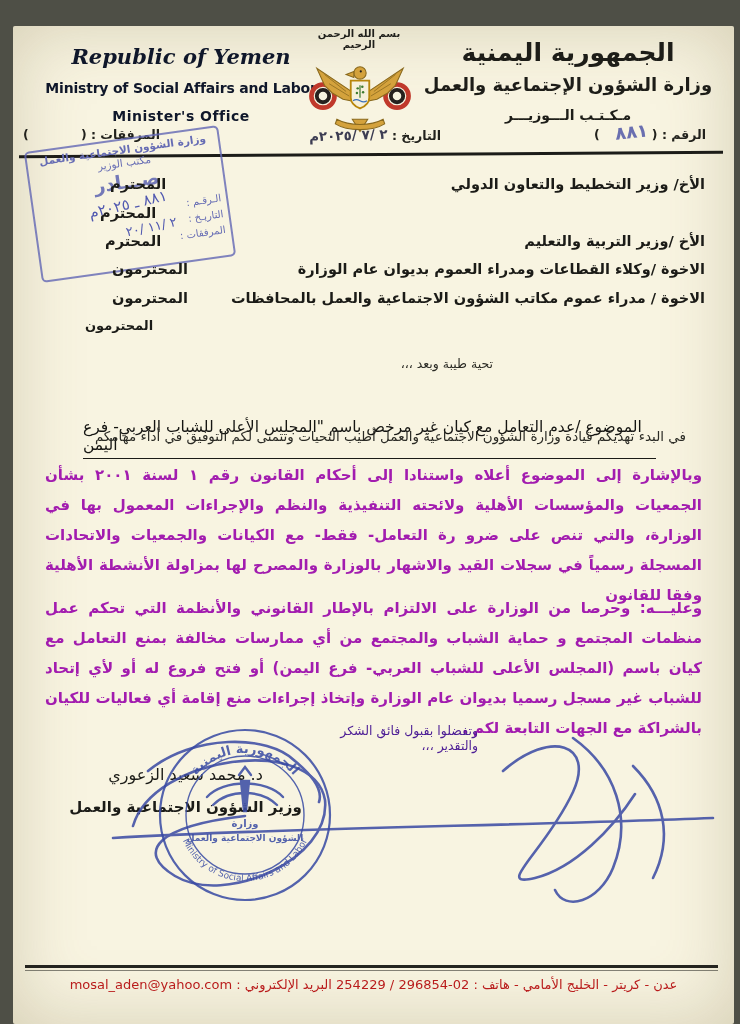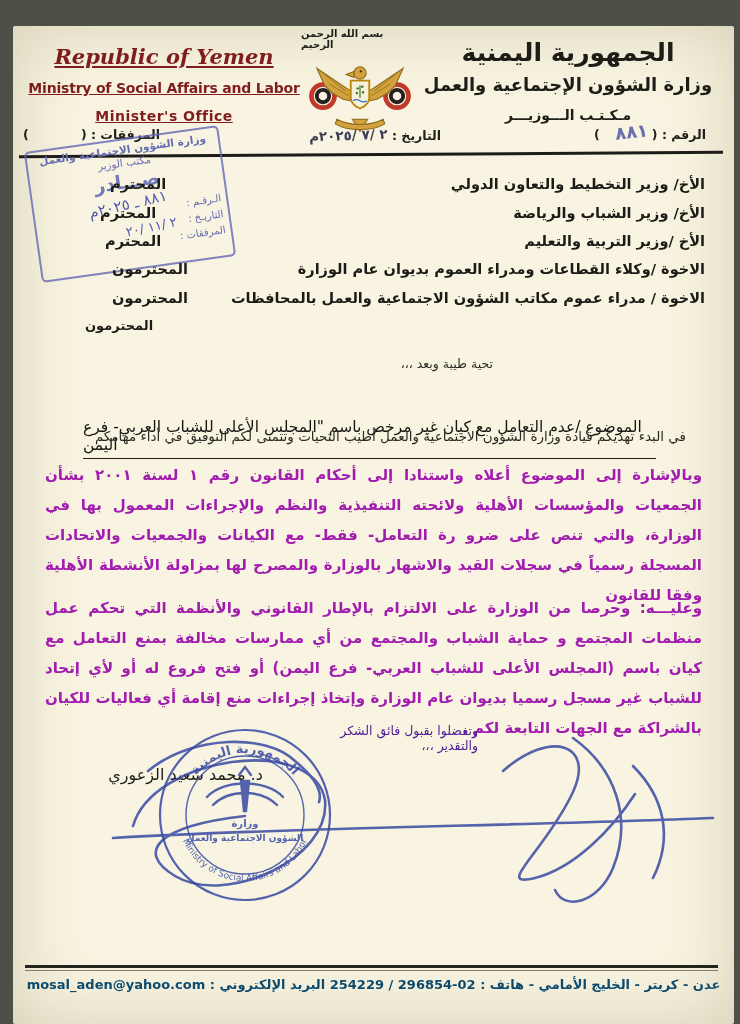--- a/index.html
+++ b/index.html
@@ -1,25 +1,25 @@
 <!DOCTYPE html>
 <html lang="ar"><head>
 <meta charset="utf-8">
 <style>
   html,body{margin:0;padding:0;width:740px;height:1024px;overflow:hidden;
     background:#4e4f46;font-family:"DejaVu Sans","Liberation Sans",sans-serif;}
   .page{position:absolute;left:13px;top:26px;width:721px;height:998px;
     background:#f8f4e1;box-shadow:inset 0 0 70px rgba(125,112,70,.28);
     border-radius:2px;overflow:hidden;color:#24241f;}
   
-  .en-block{position:absolute;left:8px;top:18px;width:286px;text-align:center;color:#7f1d1d;text-decoration:underline;}
+  .en-block{position:absolute;left:25px;top:18px;width:286px;text-align:center;color:#0f172a;}
   .en1{font-family:"DejaVu Serif","Liberation Serif",serif;font-style:italic;font-weight:bold;font-size:21px;}
   .en2{font-weight:bold;font-size:14px;margin-top:11px;letter-spacing:-.2px;}
   .en3{font-weight:bold;font-size:14px;margin-top:12px;letter-spacing:.5px;}
-  .bismillah{position:absolute;left:288px;top:2px;width:116px;text-align:left;
+  .bismillah{position:absolute;left:288px;top:2px;width:116px;text-align:center;
     font-size:10px;font-weight:bold;color:#1f1f1b;direction:rtl;}
   .emblem{position:absolute;left:293px;top:26px;}
   .ar-block{position:absolute;right:16px;top:12px;width:300px;text-align:center;direction:rtl;color:#1d1d18;}
   .ar1{font-size:25px;font-weight:bold;}
   .ar2{font-size:18px;font-weight:bold;margin-top:7px;}
   .ar3{font-size:14px;font-weight:bold;margin-top:12px;letter-spacing:1px;}
   .field{position:absolute;top:101px;direction:rtl;font-size:12.5px;font-weight:bold;color:#22221d;}
   .f-num{right:28px;} .f-date{left:292px;} .f-att{left:10px;}
   .hw{font-style:normal;color:#5b5fa8;}
   .hw-num{position:absolute;top:-6px;right:58px;font-size:18px;transform:rotate(-6deg);color:#6a6fb0;}
@@ -55,21 +55,21 @@
   .sig-name{position:absolute;left:45px;top:739px;width:255px;text-align:center;direction:rtl;
     font-size:16px;font-weight:normal;color:#1b1b17;z-index:4;}
   .sig-title{position:absolute;left:30px;top:772px;width:285px;text-align:center;direction:rtl;
     font-size:15px;font-weight:bold;color:#1b1b17;z-index:4;}
   .round-stamp{position:absolute;left:142px;top:699px;z-index:5;opacity:.88;}
   .sig-ink{position:absolute;left:60px;top:650px;z-index:6;}
   
   .foot-rule{position:absolute;left:12px;right:16px;top:939px;height:3px;background:#24241f;}
   .foot-rule2{position:absolute;left:12px;right:16px;top:944px;height:1px;background:rgba(36,36,31,.55);}
   .footer-text{position:absolute;left:0;right:0;top:951px;text-align:center;direction:rtl;
-    font-size:13px;font-weight:bold;color:#0c4a6e;}
+    font-size:13px;font-weight:normal;color:#b91c1c;}
 </style>
 </head>
 <body>
 
 <div class="page">
 
   <div class="en-block">
     <div class="en1">Republic of Yemen</div>
     <div class="en2">Ministry of Social Affairs and Labor</div>
     <div class="en3">Minister's Office</div>
@@ -141,21 +141,20 @@
     </div>
     <div class="st-hw1">٨٨١ ـ ٢٠٢٥م</div>
     <div class="st-hw2">٢ /١١ /٢٠</div>
   </div>
 
   <div class="addr" style="top:150px">
     <span class="to">الأخ/ وزير التخطيط والتعاون الدولي</span>
     <span class="hon" style="left:67px">المحترم</span>
   </div>
   <div class="addr" style="top:179px">
-    <span class="to">الأخ/ وزير الشباب والرياضة</span>
     <span class="hon" style="left:57px">المحترم</span>
   </div>
   <div class="addr" style="top:207px">
     <span class="to">الأخ /وزير التربية والتعليم</span>
     <span class="hon" style="left:62px">المحترم</span>
   </div>
   <div class="addr" style="top:235px">
     <span class="to">الاخوة /وكلاء القطاعات ومدراء العموم بديوان عام الوزارة</span>
     <span class="hon" style="left:69px">المحترمون</span>
   </div>
@@ -168,20 +167,21 @@
   </div>
 
   <div class="greeting">تحية طيبة وبعد ،،،</div>
   <div class="subject">الموضوع /عدم التعامل مع كيان غير مرخص باسم "المجلس الأعلى للشباب العربي- فرع اليمن</div>
   <div class="intro">في البدء تهديكم قيادة وزارة الشؤون الاجتماعية والعمل أطيب التحيات وتتمنى لكم التوفيق في أداء مهامكم</div>
   <div class="para p1">وبالإشارة إلى الموضوع أعلاه واستنادا إلى أحكام القانون رقم ١ لسنة ٢٠٠١ بشأن الجمعيات والمؤسسات الأهلية ولائحته التنفيذية والنظم والإجراءات المعمول بها في الوزارة، والتي تنص على ضرو رة التعامل- فقط- مع الكيانات والجمعيات والاتحادات المسجلة رسمياً في سجلات القيد والاشهار بالوزارة والمصرح لها بمزاولة الأنشطة الأهلية وفقا للقانون</div>
   <div class="para p2">وعليـــه: وحرصا من الوزارة على الالتزام بالإطار القانوني والأنظمة التي تحكم عمل منظمات المجتمع و حماية الشباب والمجتمع من أي ممارسات مخالفة بمنع التعامل مع كيان باسم (المجلس الأعلى للشباب العربي- فرع اليمن) أو فتح فروع له أو لأي إتحاد للشباب غير مسجل رسميا بديوان عام الوزارة وإتخاذ إجراءات منع إقامة أي فعاليات للكيان بالشراكة مع الجهات التابعة لكم .</div>
   <div class="closing">وتفضلوا بقبول فائق الشكر والتقدير ،،،</div>
 
   <div class="sig-name">د. محمد سعيد الزعوري</div>
+  <div class="sig-title">وزير الشؤون الاجتماعية والعمل</div>
 
   <svg class="round-stamp" width="180" height="180" viewBox="0 0 180 180">
     <defs>
       <path id="arcT" d="M26,92 A64,64 0 0 1 154,92"></path>
       <path id="arcB" d="M22,88 A68,68 0 0 0 158,88"></path>
     </defs>
     <circle cx="90" cy="90" r="85" fill="none" stroke="#3d4fa5" stroke-width="2.2"></circle>
     <circle cx="90" cy="90" r="59" fill="none" stroke="#3d4fa5" stroke-width="1.4"></circle>
     <text font-size="13" font-weight="bold" fill="#3d4fa5">
       <textPath href="#arcT" startOffset="50%" text-anchor="middle">الجمهورية اليمنية</textPath>

